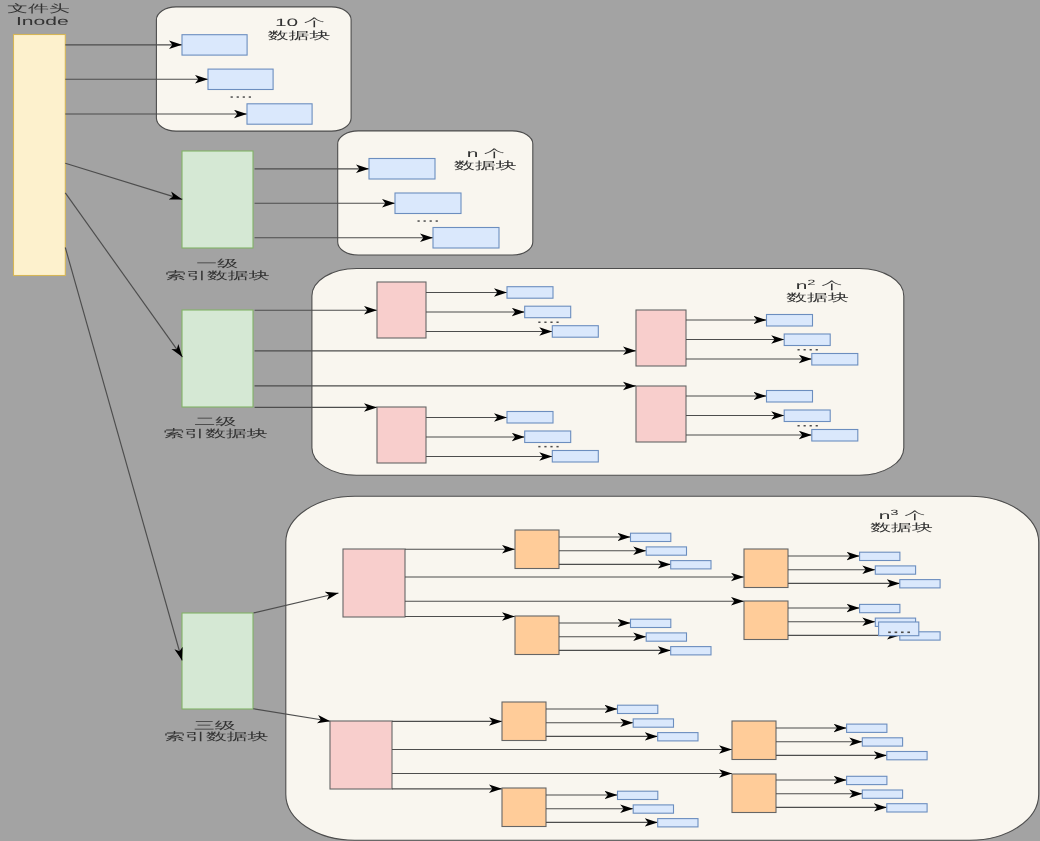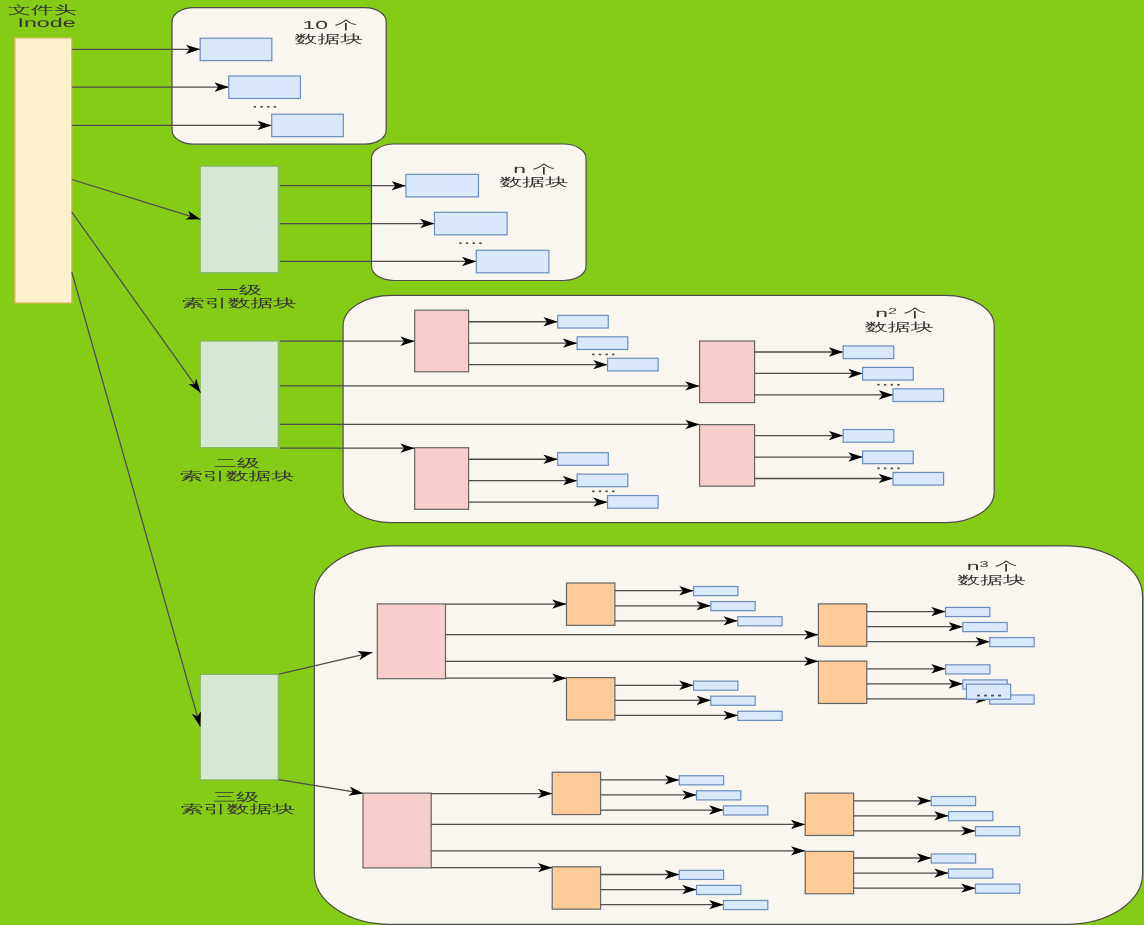--- a/index.html
+++ b/index.html
@@ -1,17 +1,17 @@
 <!DOCTYPE html>
 <html><head>
 <meta charset="utf-8">
 <title>Inode data block diagram</title>
 <style>
   html,body { margin:0; padding:0; background:#ffffff; }
-  #canvas { position:relative; width:1040px; height:841px; background:#84cc16; overflow:hidden; }
+  #canvas { position:relative; width:1040px; height:841px; background:#a3a3a3; overflow:hidden; }
   svg { display:block; shape-rendering:geometricPrecision; }
   #canvas { -webkit-font-smoothing:antialiased; will-change:transform; }
   text.t { font-family:"Liberation Sans", sans-serif; fill:#333333; -webkit-font-smoothing:antialiased; text-rendering:geometricPrecision; }
   tspan.sup { font-size:7.6px; }
 </style>
 </head>
 <body>
 
 <div id="canvas">
 <svg width="1040" height="841" viewBox="0 0 1040 841" xmlns="http://www.w3.org/2000/svg">

